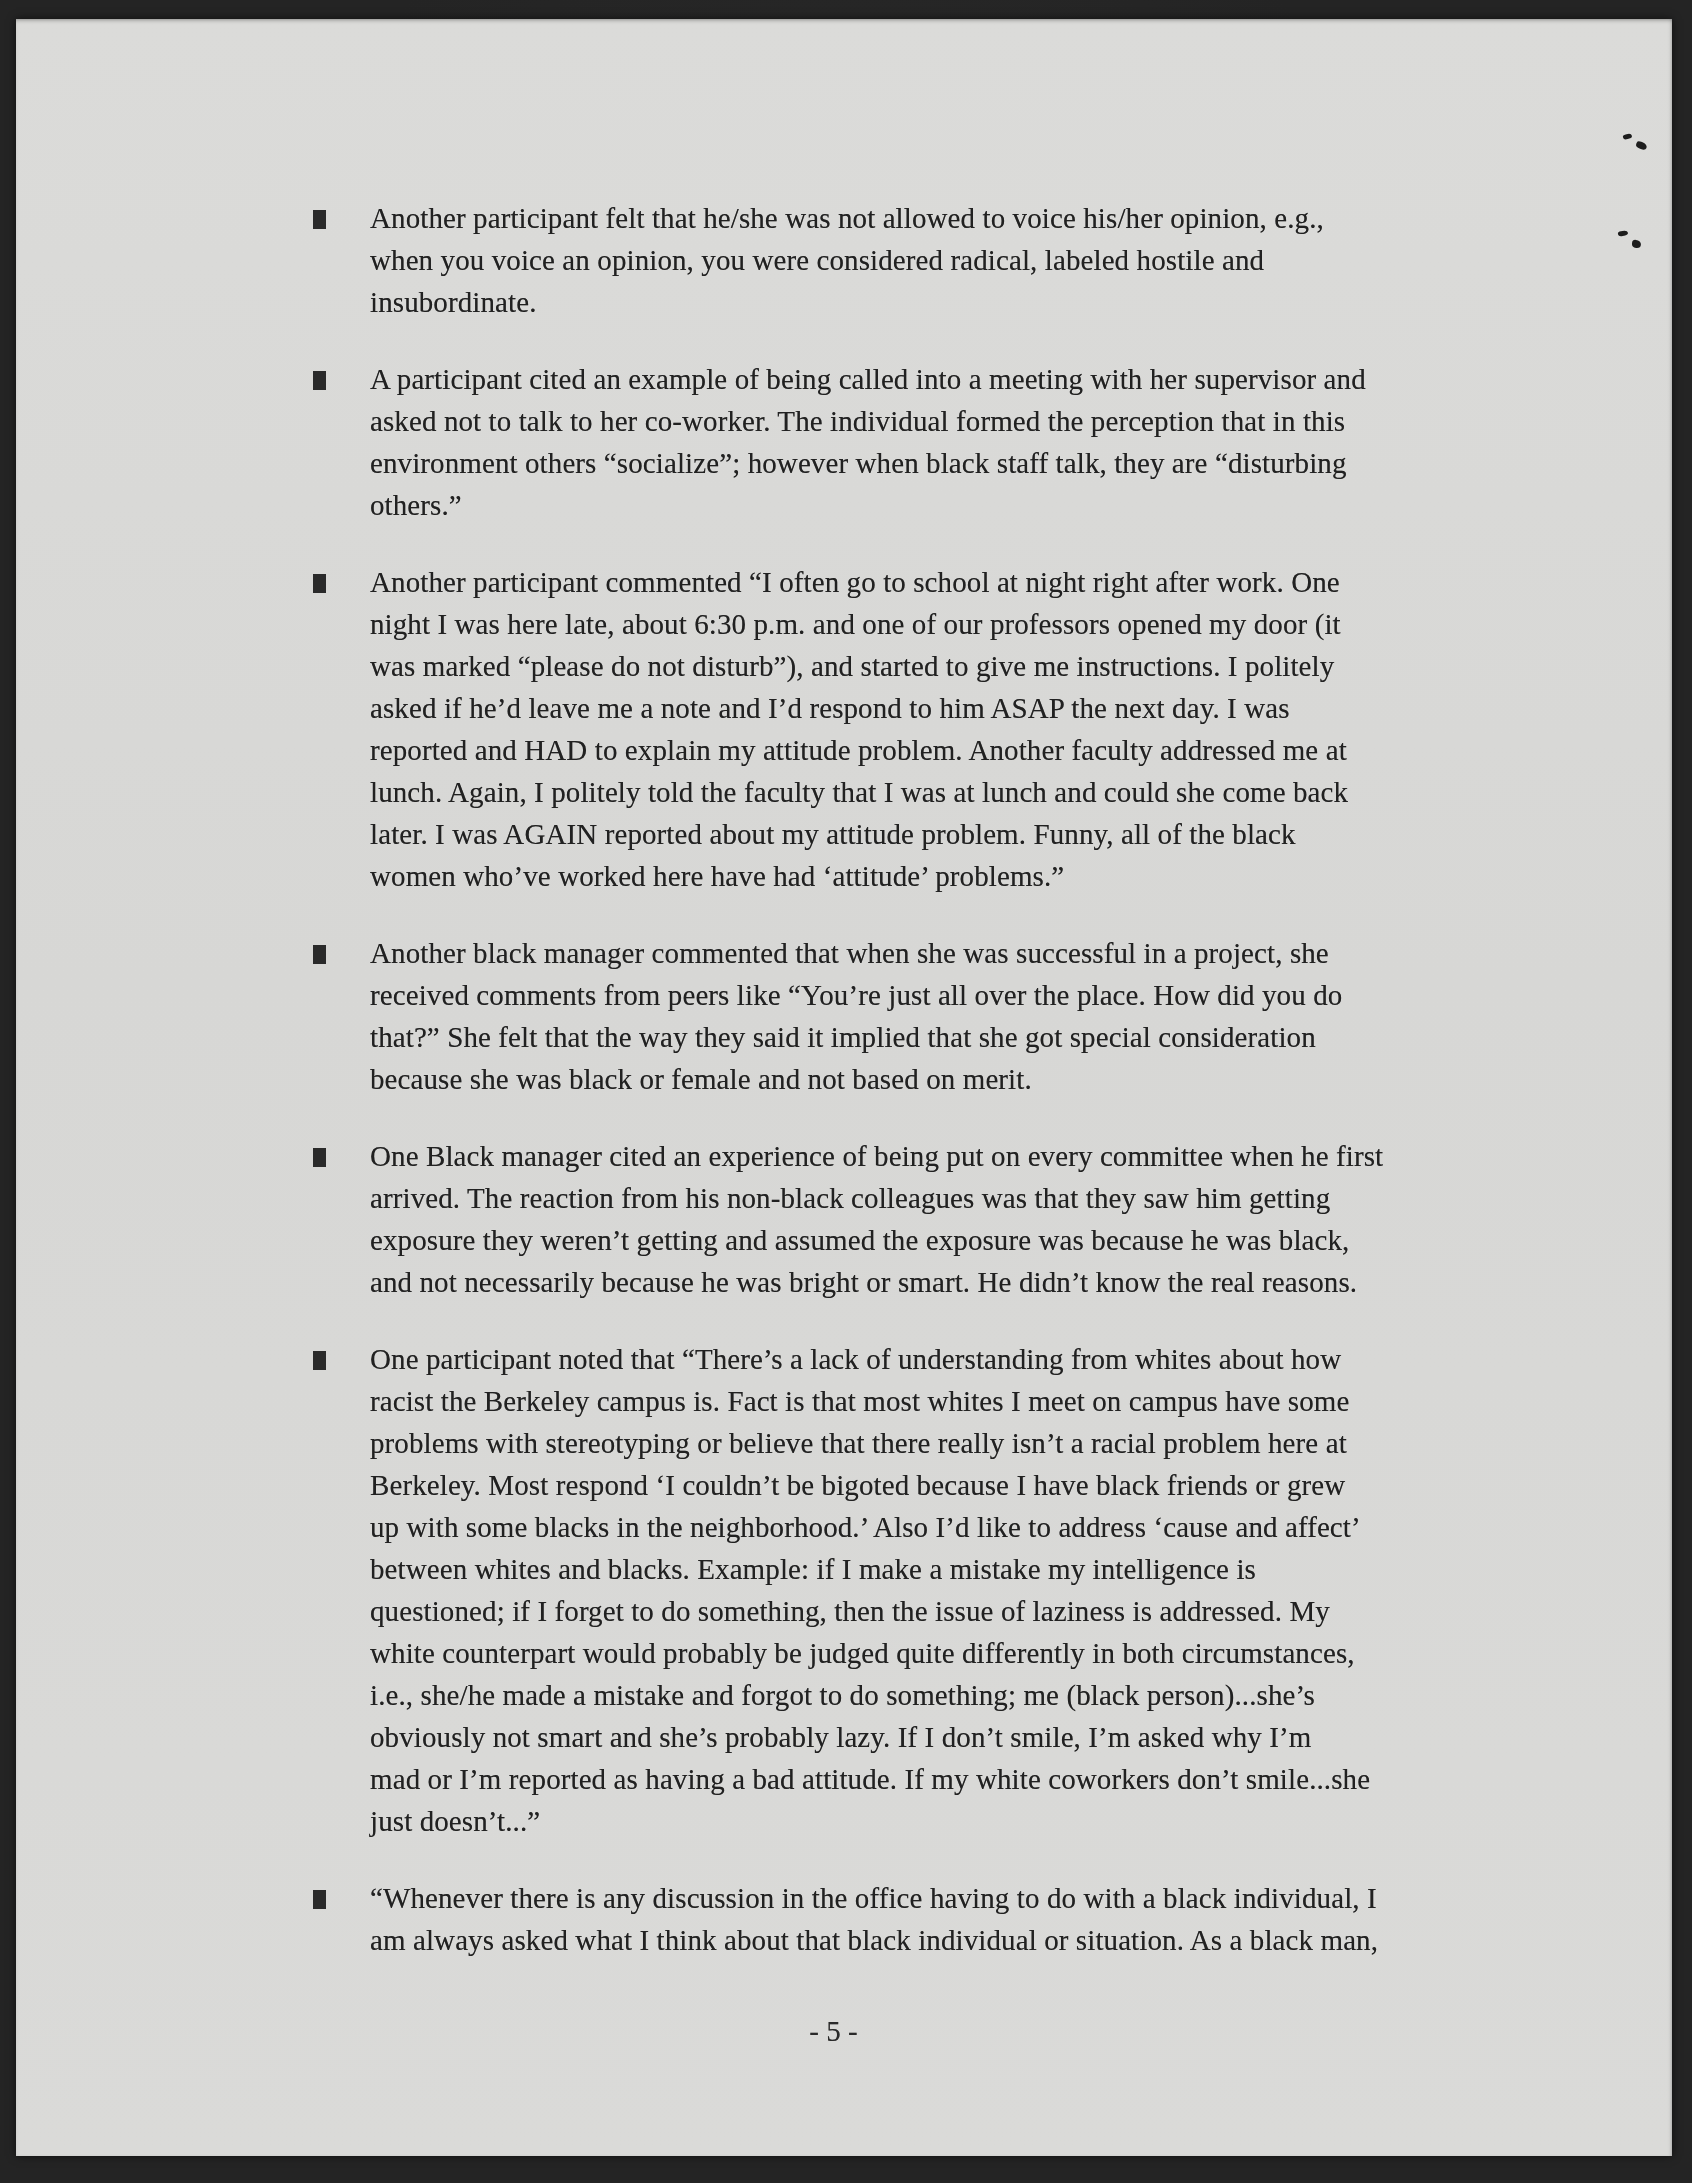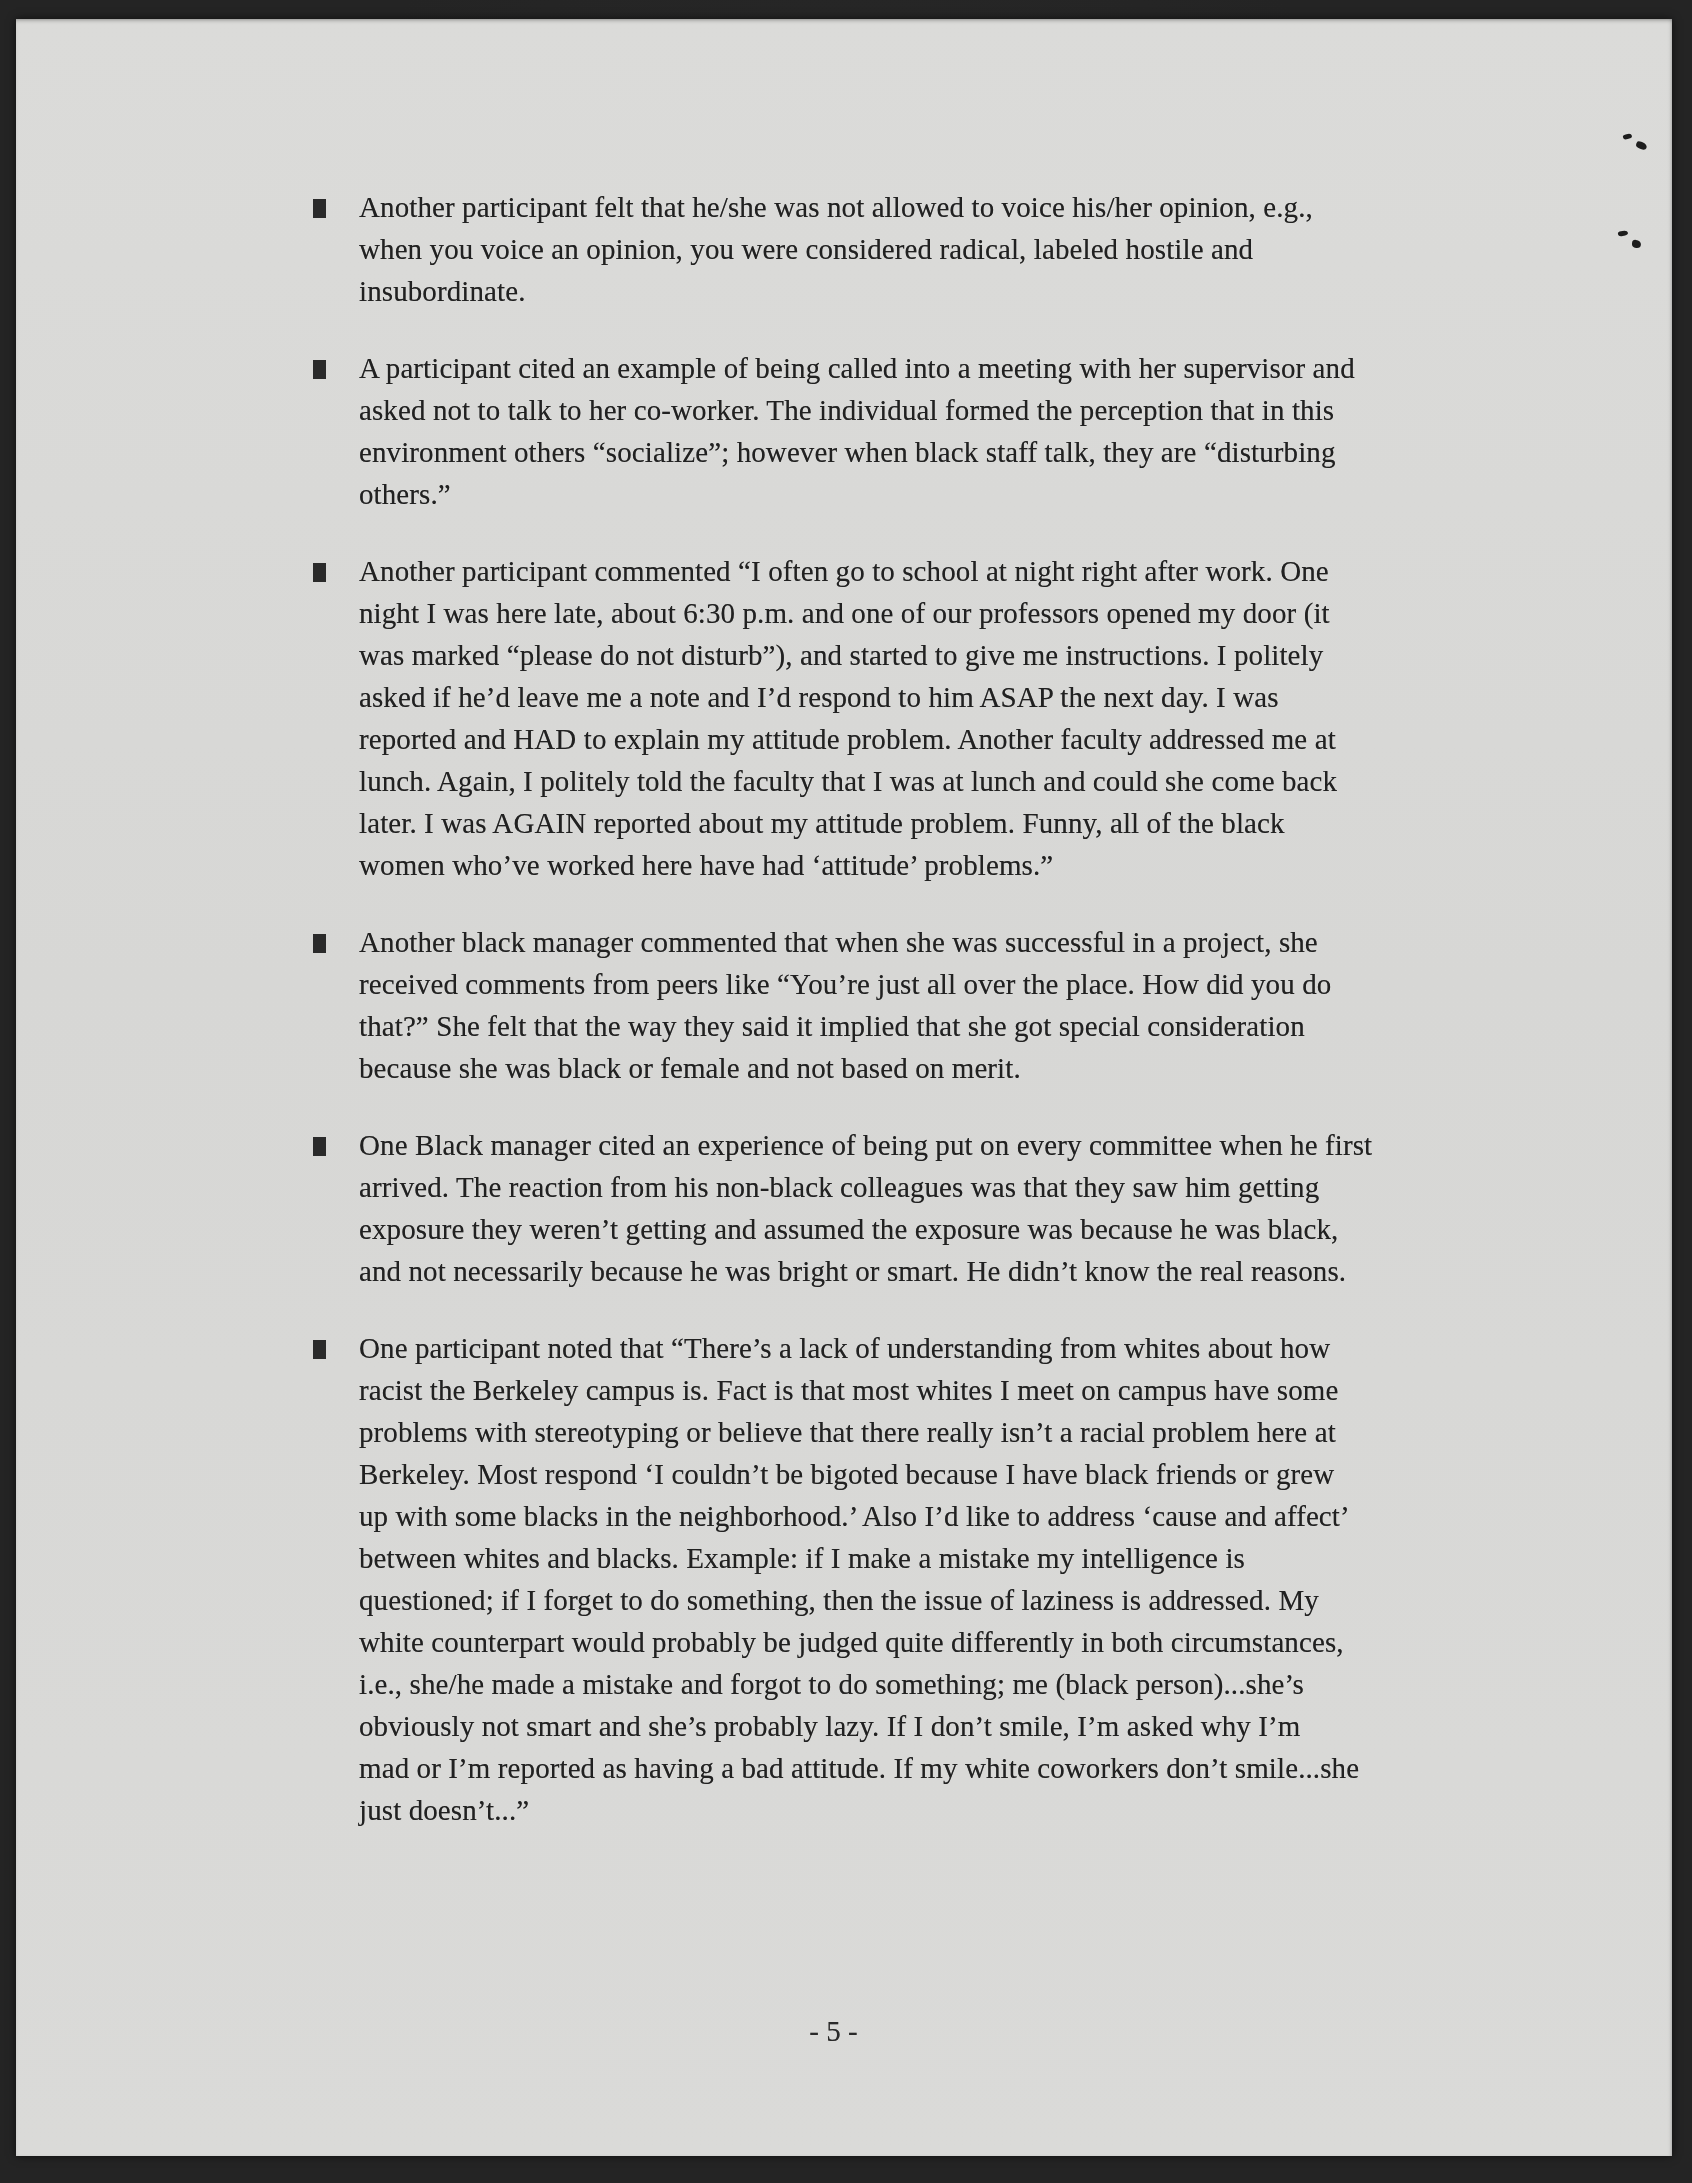--- a/index.html
+++ b/index.html
@@ -49,21 +49,21 @@
   }
   .bullet-marker {
     position: absolute;
     left: 1.2px;
     top: 13px;
     width: 13px;
     height: 19px;
     background: #2a2a2a;
   }
   .bullet-text {
-    margin: 0;
+    margin: 11px;
     font-size: 29px;
     line-height: 42px;
     color: #212121;
     white-space: pre-line;
     text-shadow: 0 0 0.6px rgba(20,20,20,0.45);
     letter-spacing: 0.1px;
   }
   .page-number {
     position: absolute;
     left: 753px;
@@ -138,20 +138,25 @@
 Berkeley. Most respond ‘I couldn’t be bigoted because I have black friends or grew
 up with some blacks in the neighborhood.’ Also I’d like to address ‘cause and affect’
 between whites and blacks. Example: if I make a mistake my intelligence is
 questioned; if I forget to do something, then the issue of laziness is addressed. My
 white counterpart would probably be judged quite differently in both circumstances,
 i.e., she/he made a mistake and forgot to do something; me (black person)...she’s
 obviously not smart and she’s probably lazy. If I don’t smile, I’m asked why I’m
 mad or I’m reported as having a bad attitude. If my white coworkers don’t smile...she
 just doesn’t...”</p>
     </li>
+    <li class="bullet-item">
+      <span class="bullet-marker"></span>
+      <p class="bullet-text">“Whenever there is any discussion in the office having to do with a black individual, I
+am always asked what I think about that black individual or situation. As a black man,</p>
+    </li>
   </ul>
 
   <div class="page-number">- 5 -</div>
 
   <span class="scan-speck speck-1a"></span>
   <span class="scan-speck speck-1b"></span>
   <span class="scan-speck speck-2a"></span>
   <span class="scan-speck speck-2b"></span>
 
 </div>

